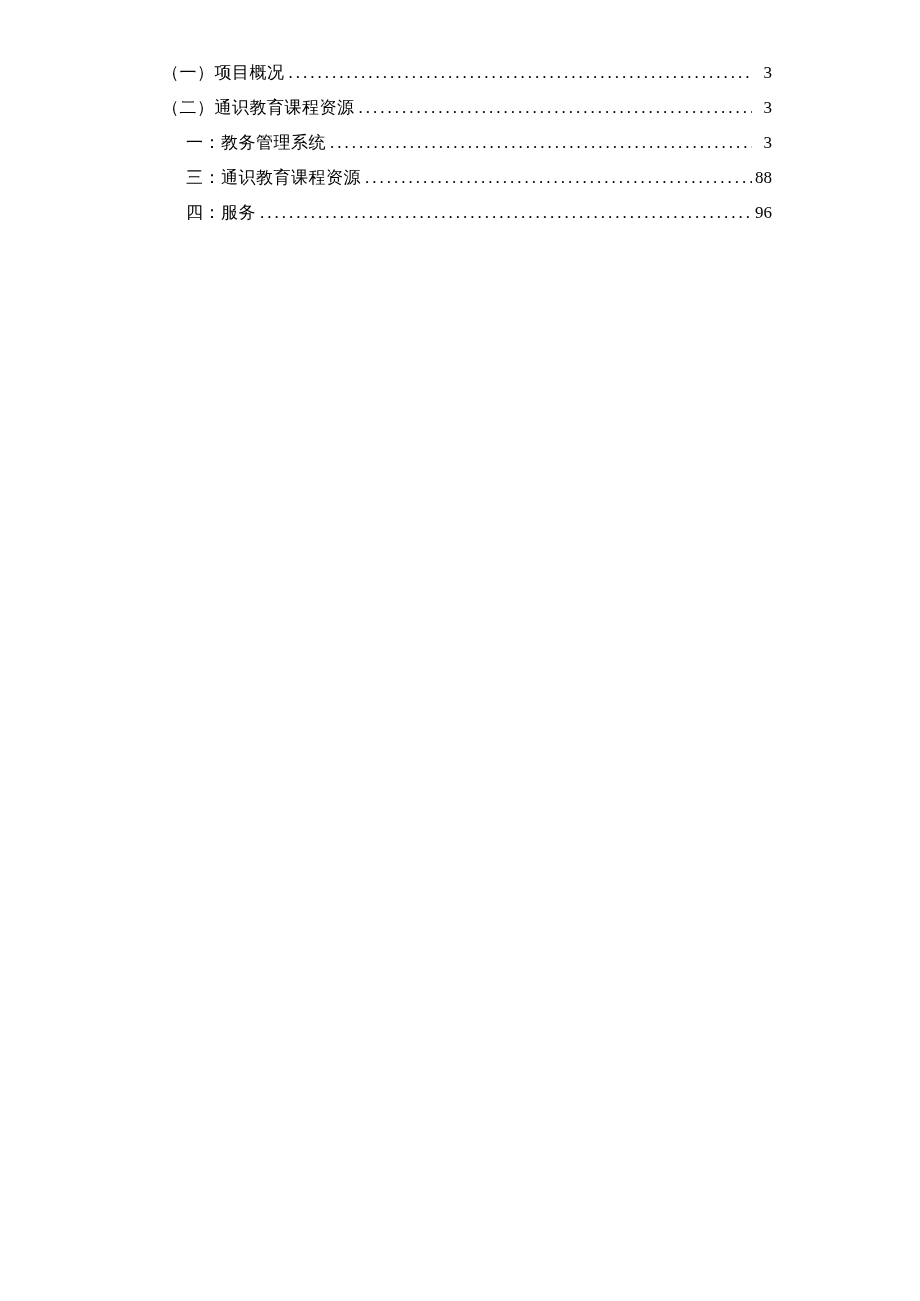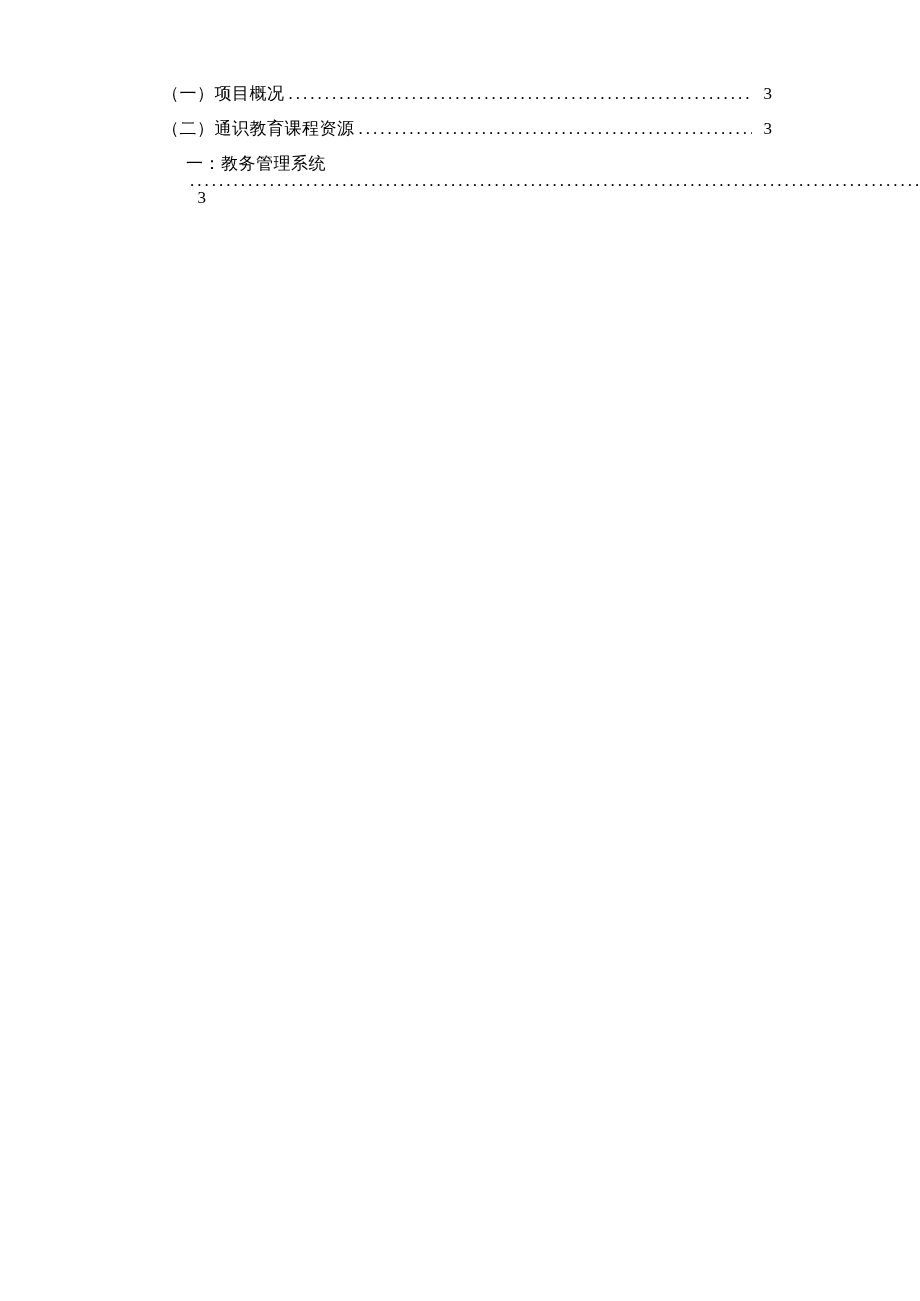--- a/index.html
+++ b/index.html
@@ -8,36 +8,35 @@
       box-sizing: border-box;
     }
     body {
       width: 920px;
       height: 1301px;
       background: #ffffff;
       font-family: "SimSun", "宋体", serif;
       color: #000000;
     }
     .page {
-      padding: 85px 148px 0 148px;
+      padding: 64px 148px 0 148px;
     }
     .toc-entry {
       display: flex;
       align-items: baseline;
       font-size: 17px;
       line-height: 1;
       margin-bottom: 18px;
       white-space: nowrap;
     }
     .toc-entry.level-1 {
       padding-left: 14px;
     }
     .toc-entry.level-2 {
       padding-left: 38px;
-      flex-direction: column;
     }
     .toc-title {
       flex-shrink: 0;
       letter-spacing: 0.5px;
     }
     .toc-dots {
       flex: 1 1 auto;
       overflow: hidden;
       letter-spacing: 3px;
       color: #000000;
@@ -70,16 +69,26 @@
       <span class="toc-page">3</span>
     </div>
 
     <div class="toc-entry level-2">
       <span class="toc-title">一：教务管理系统</span>
       <span class="toc-dots"></span>
       <span class="toc-page">3</span>
     </div>
 
 
+    <div class="toc-entry level-2">
+      <span class="toc-title">三：通识教育课程资源</span>
+      <span class="toc-dots"></span>
+      <span class="toc-page">88</span>
+    </div>
 
+    <div class="toc-entry level-2">
+      <span class="toc-title">四：服务</span>
+      <span class="toc-dots"></span>
+      <span class="toc-page">96</span>
+    </div>
 
   </div>
 </div>
 
 </body></html>

